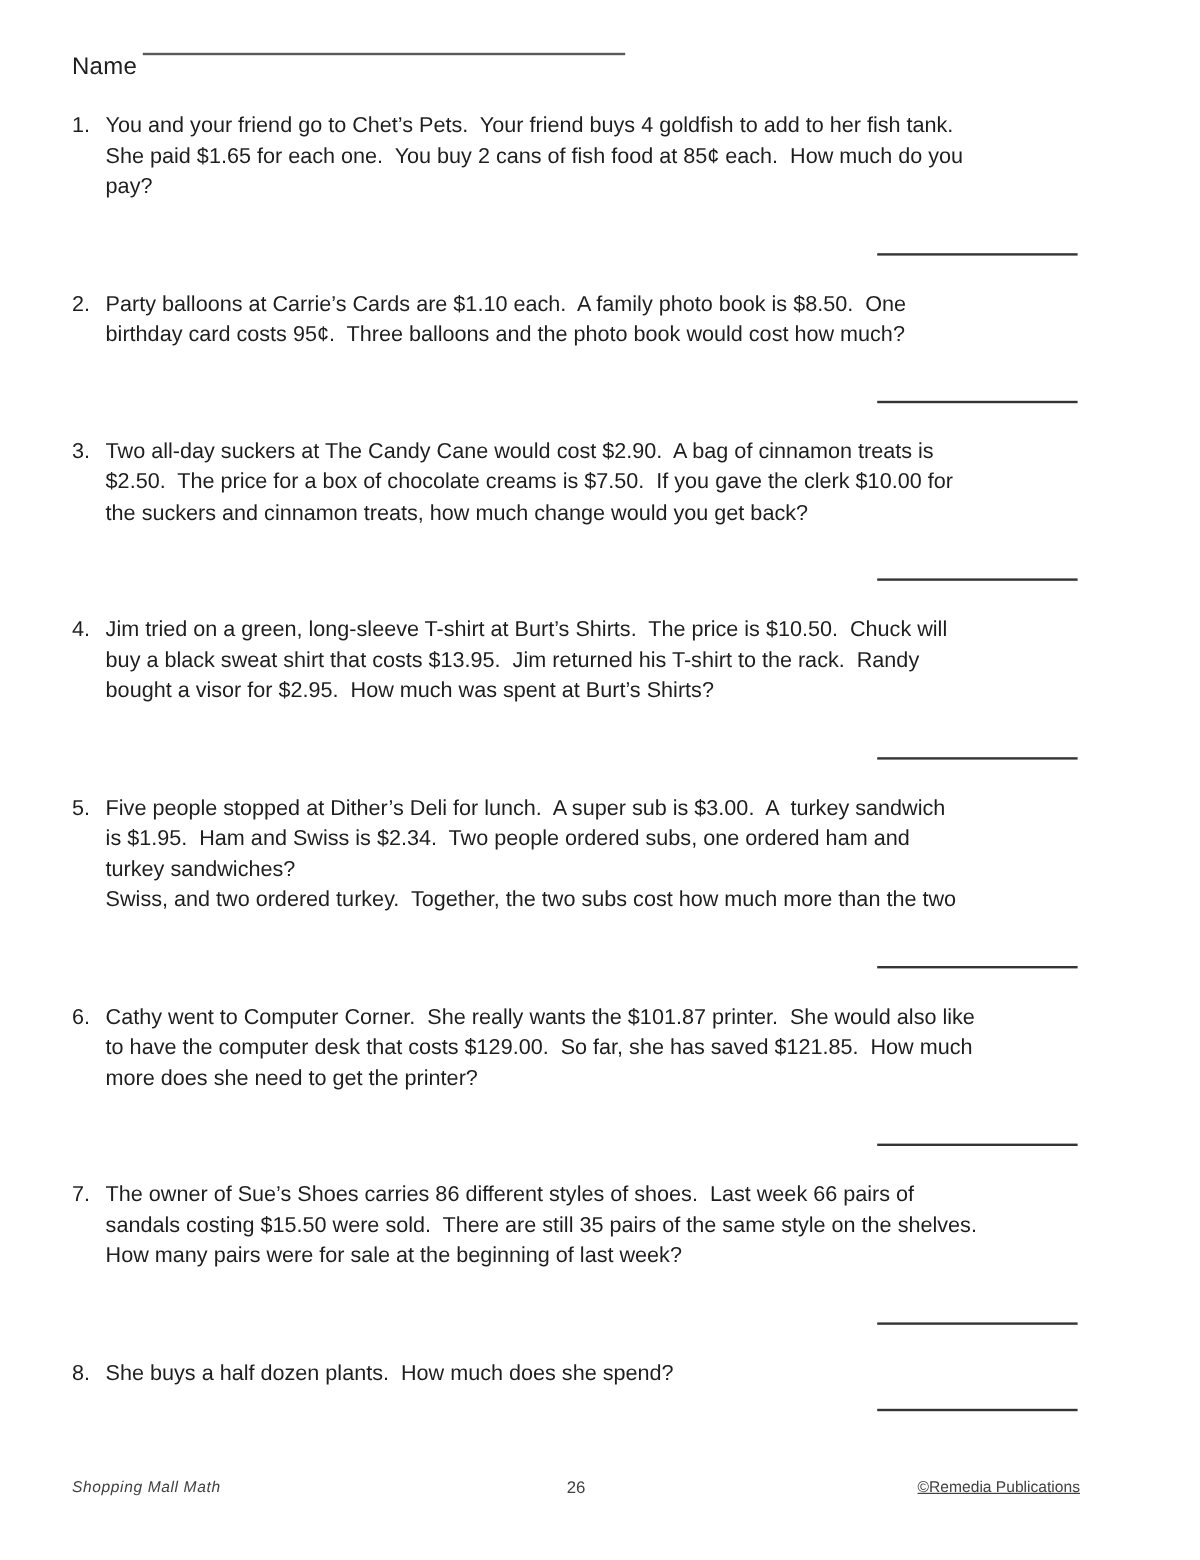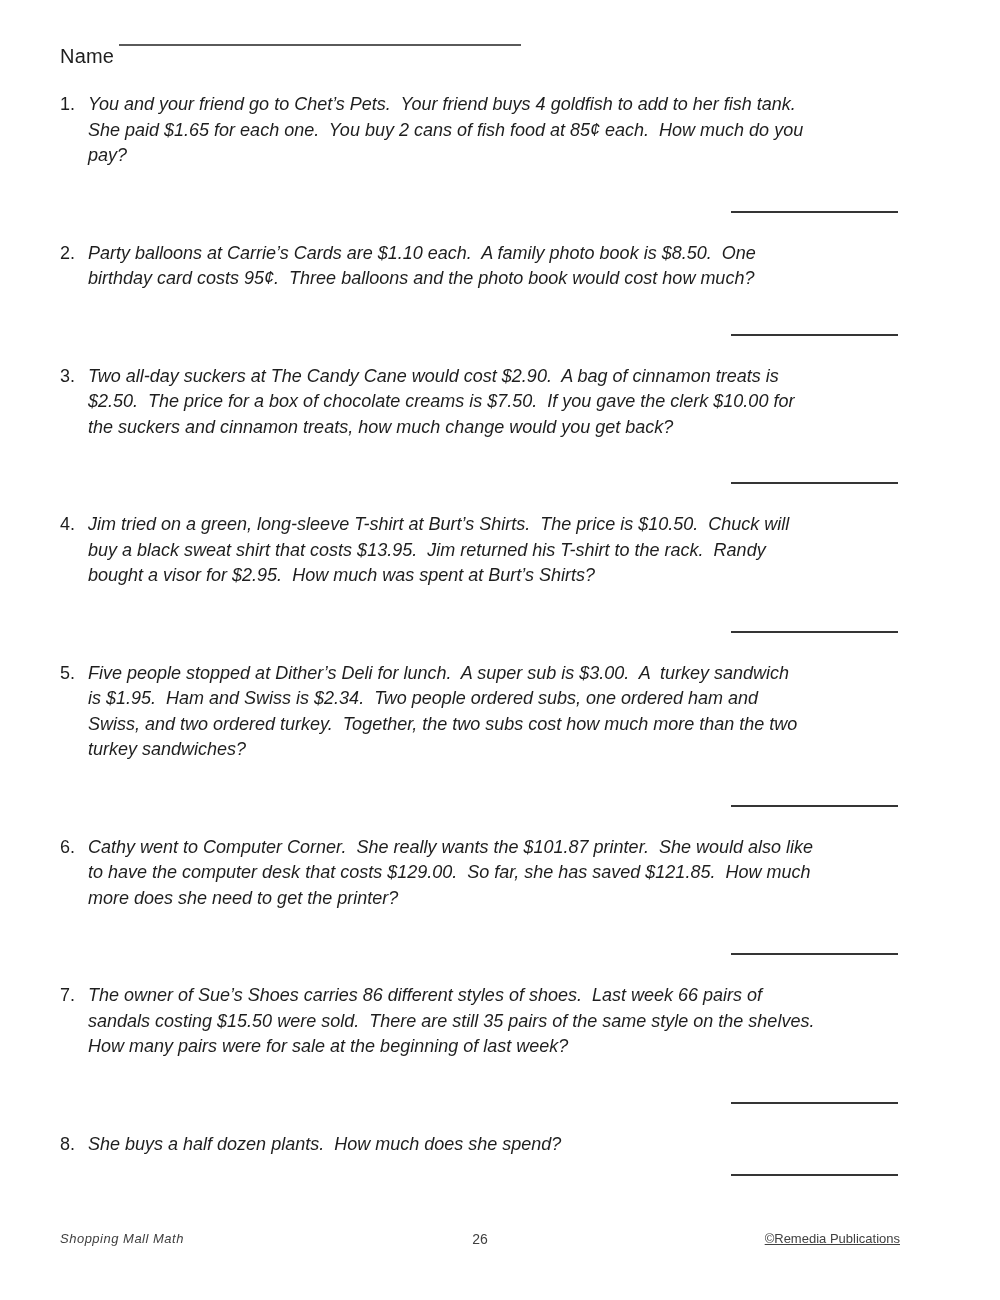--- a/index.html
+++ b/index.html
@@ -41,21 +41,21 @@
   
   .problem {
     display: flex;
     font-size: 18px;
     line-height: 25.5px;
   }
   .num {
     flex: 0 0 28px;
     width: 28px;
   }
-  .ptext { flex: 1 1 auto; font-style: italic; }
+  .ptext { flex: 1 1 auto; }
   .pline {
     white-space: pre;
   }
   .answer-line {
     width: 167px;
     height: 0;
     border-bottom: 2px solid #353535;
     margin: 42px 2px 28px auto;
   }
   .answer-line.tight {
@@ -135,22 +135,22 @@
           <div class="pline">buy a black sweat shirt that costs $13.95.  Jim returned his T-shirt to the rack.  Randy</div>
           <div class="pline">bought a visor for $2.95.  How much was spent at Burt’s Shirts?</div>
         </div>
       </div>
       <div class="answer-line"></div>
       <div class="problem">
         <div class="num">5.</div>
         <div class="ptext">
           <div class="pline">Five people stopped at Dither’s Deli for lunch.  A super sub is $3.00.  A  turkey sandwich</div>
           <div class="pline">is $1.95.  Ham and Swiss is $2.34.  Two people ordered subs, one ordered ham and</div>
+          <div class="pline">turkey sandwiches?</div>
           <div class="pline">Swiss, and two ordered turkey.  Together, the two subs cost how much more than the two</div>
-          <div class="pline">turkey sandwiches?</div>
         </div>
       </div>
       <div class="answer-line"></div>
       <div class="problem">
         <div class="num">6.</div>
         <div class="ptext">
           <div class="pline">Cathy went to Computer Corner.  She really wants the $101.87 printer.  She would also like</div>
           <div class="pline">to have the computer desk that costs $129.00.  So far, she has saved $121.85.  How much</div>
           <div class="pline">more does she need to get the printer?</div>
         </div>

